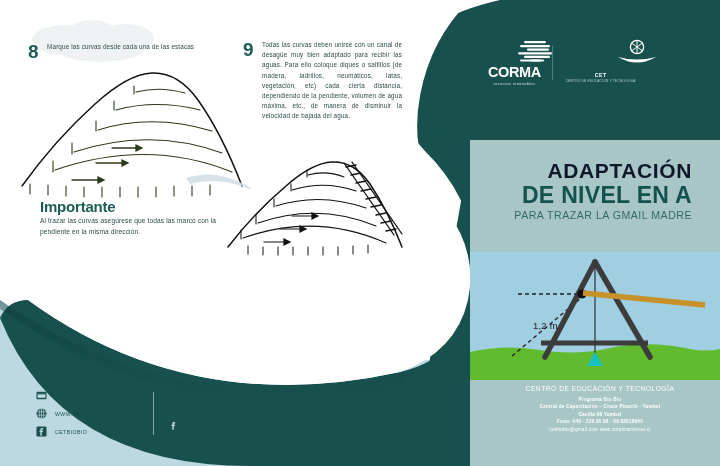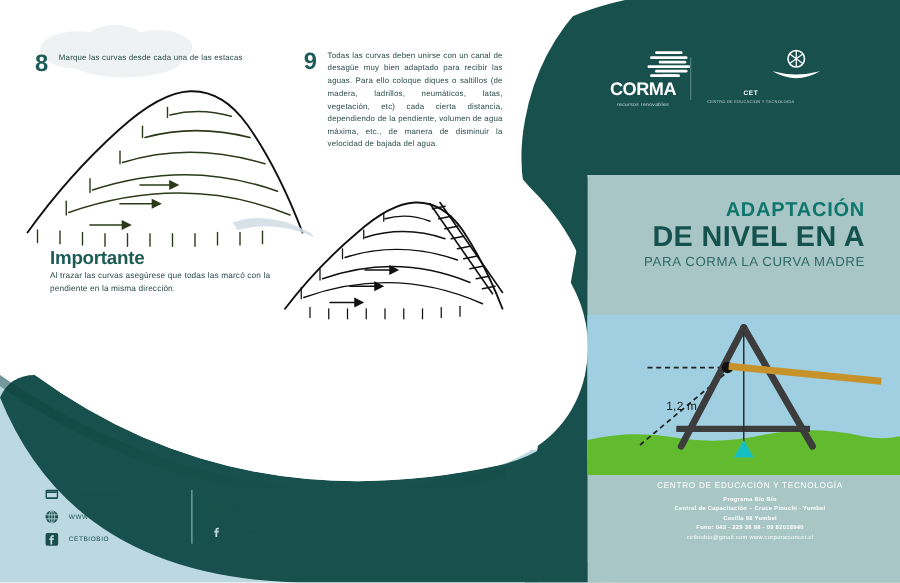--- a/index.html
+++ b/index.html
@@ -33,21 +33,21 @@
     font-size:15px; color:#1d5c56; font-weight:bold;
     letter-spacing:-.2px; margin-bottom:1px;
   }
   #importante p {
     font-size:6.6px; line-height:1.66; color:#2a4a48; letter-spacing:.12px;
   }
 
   
   #titleblock { position:absolute; right:28px; top:160px; text-align:right; }
   #t-line1 {
-    font-size:16px; font-weight:bold; color:#0f766e;
+    font-size:21px; font-weight:bold; color:#0f172a;
     letter-spacing:.6px; line-height:1.08;
   }
   #t-line2 {
     font-size:23px; font-weight:bold; color:#14524e;
     letter-spacing:.3px; line-height:1.12;
   }
   #t-line3 {
     font-size:10.6px; color:#2f6a66; letter-spacing:.5px;
     line-height:1.3; margin-top:1px;
   }
@@ -287,21 +287,21 @@
   </div>
 
   <div id="importante">
     <h3>Importante</h3>
     <p>Al trazar las curvas asegúrese que todas las marcó con la pendiente en la misma dirección.</p>
   </div>
 
   <div id="titleblock">
     <div id="t-line1">ADAPTACIÓN</div>
     <div id="t-line2">DE NIVEL EN A</div>
-    <div id="t-line3">PARA CORMA LA CURVA MADRE</div>
+    <div id="t-line3">PARA TRAZAR LA GMAIL MADRE</div>
   </div>
 
   <div id="logos">
     <div id="corma-logo">
       <div style="height:24px"></div>
       <div id="corma-word">CORMA</div>
       <div id="corma-tag">recursos renovables</div>
     </div>
     <div class="logo-divider"></div>
     <div id="cet-logo">

